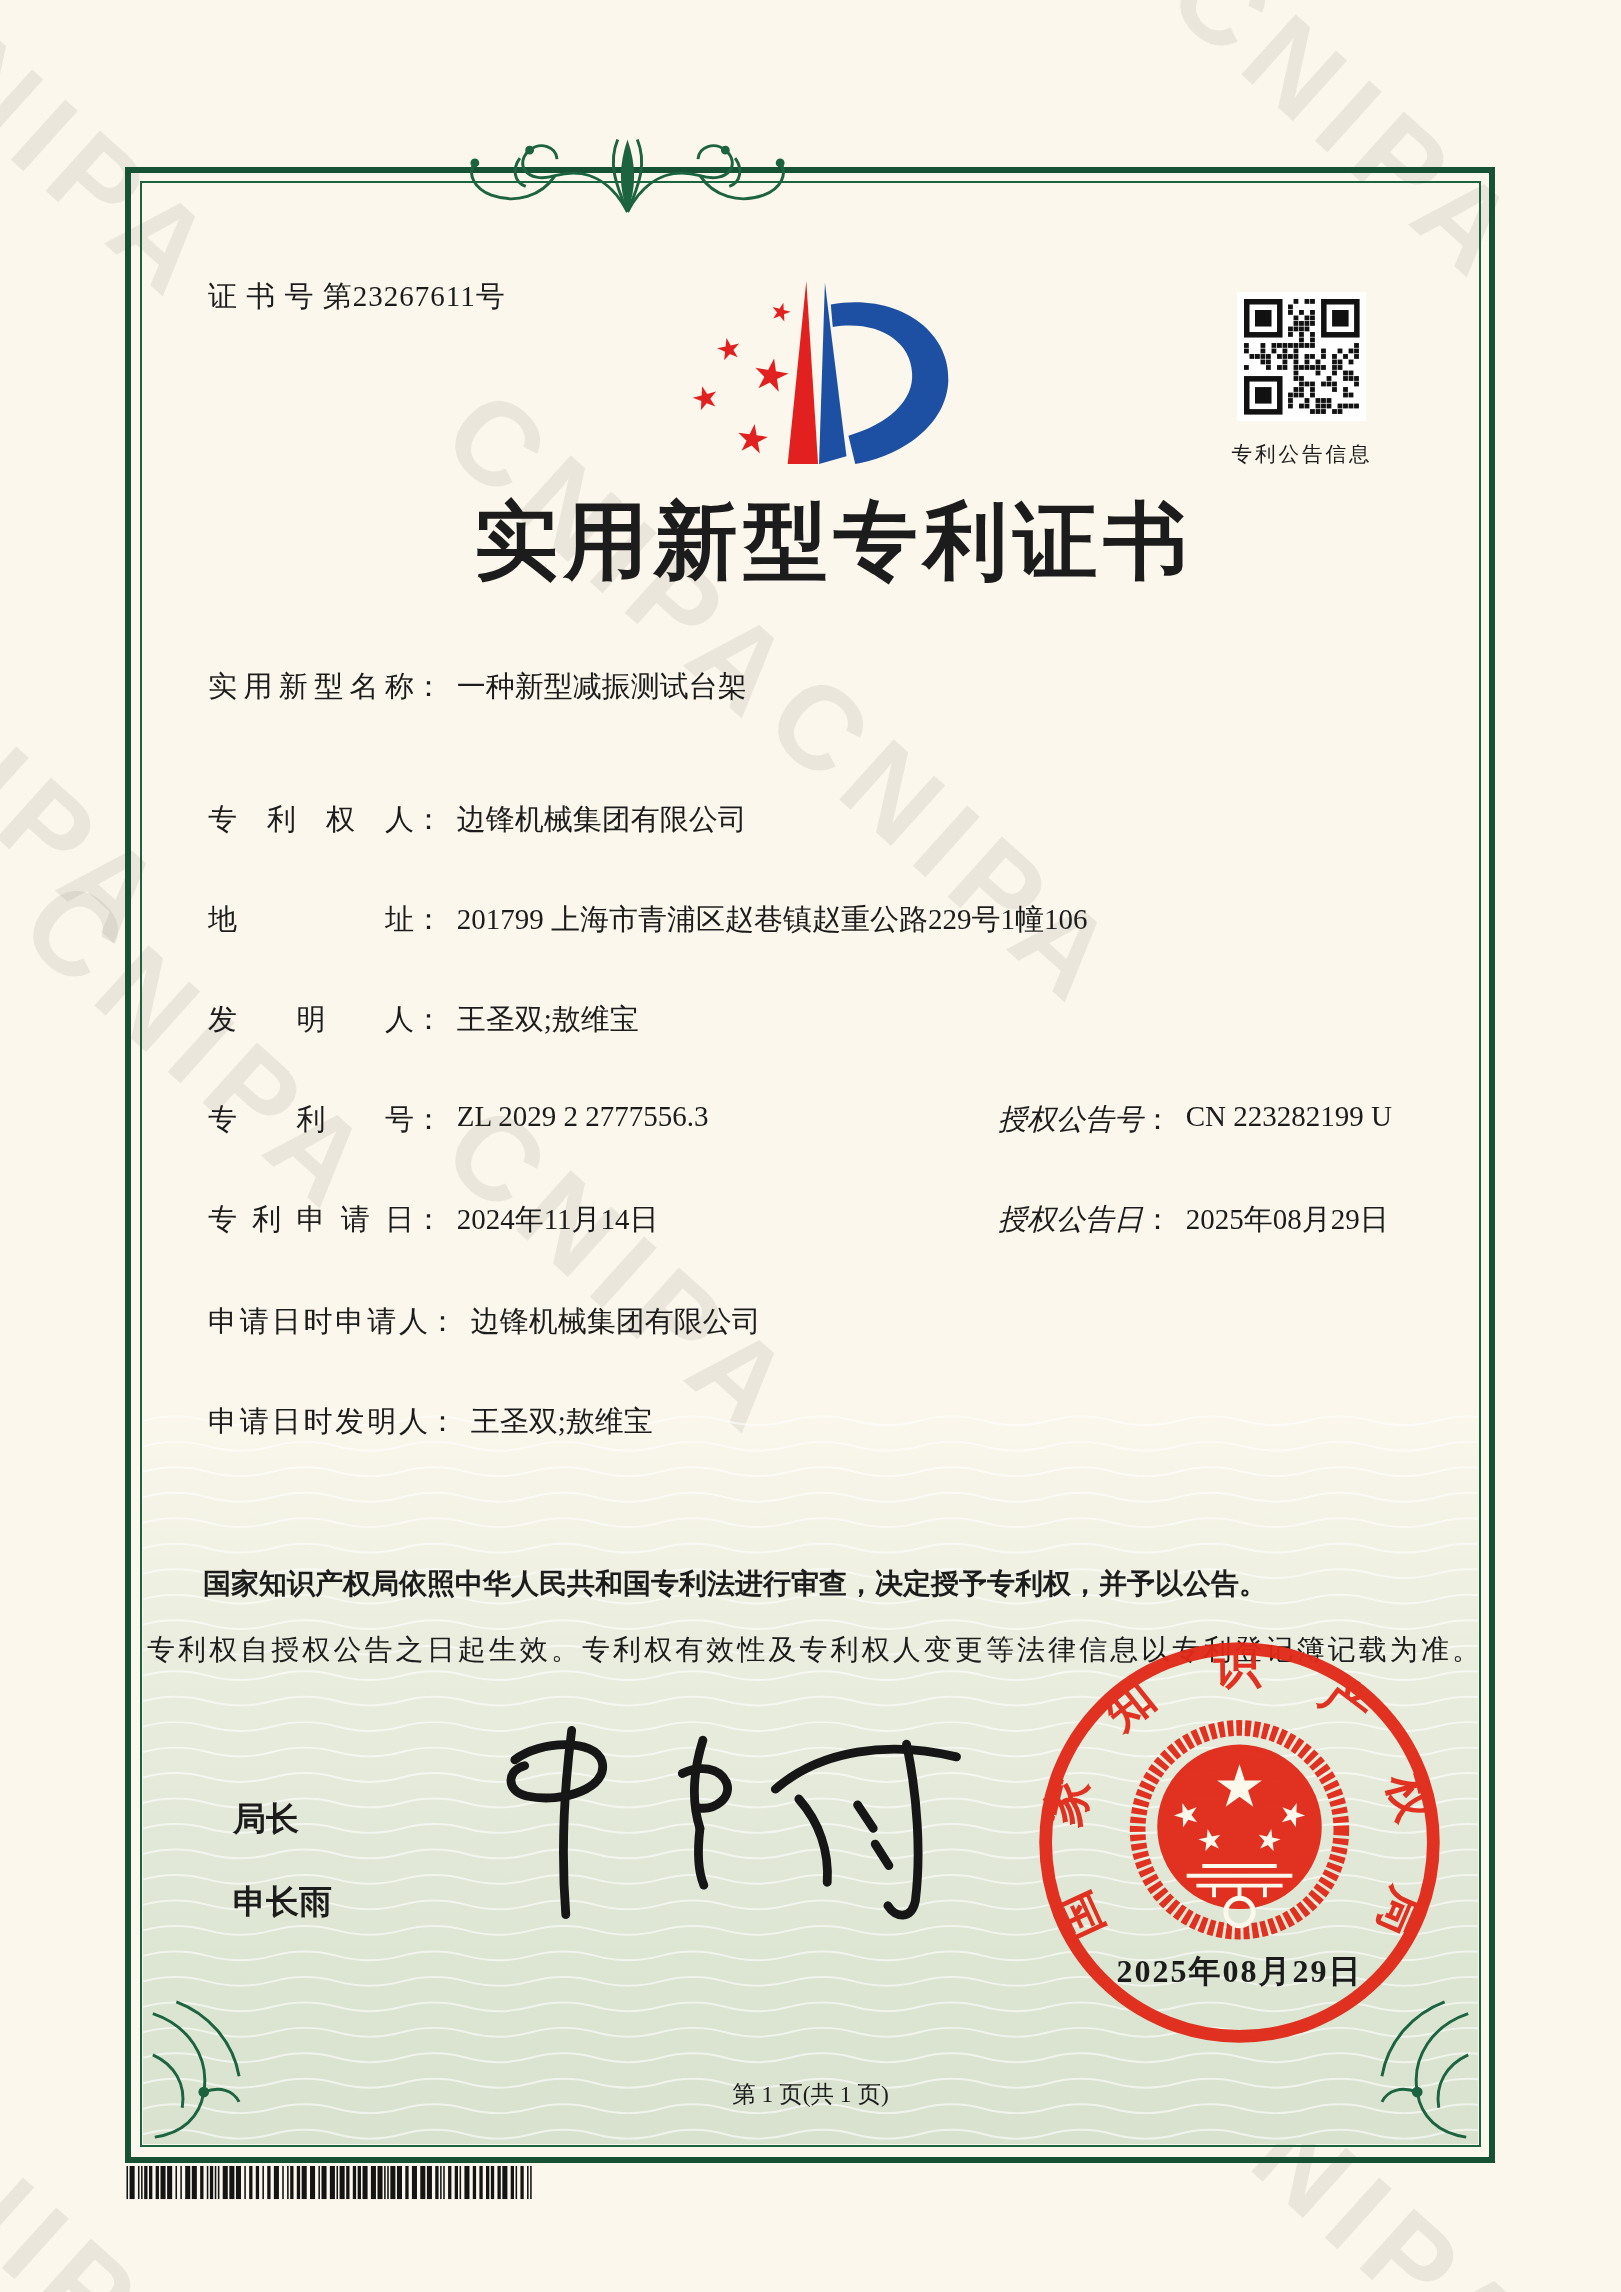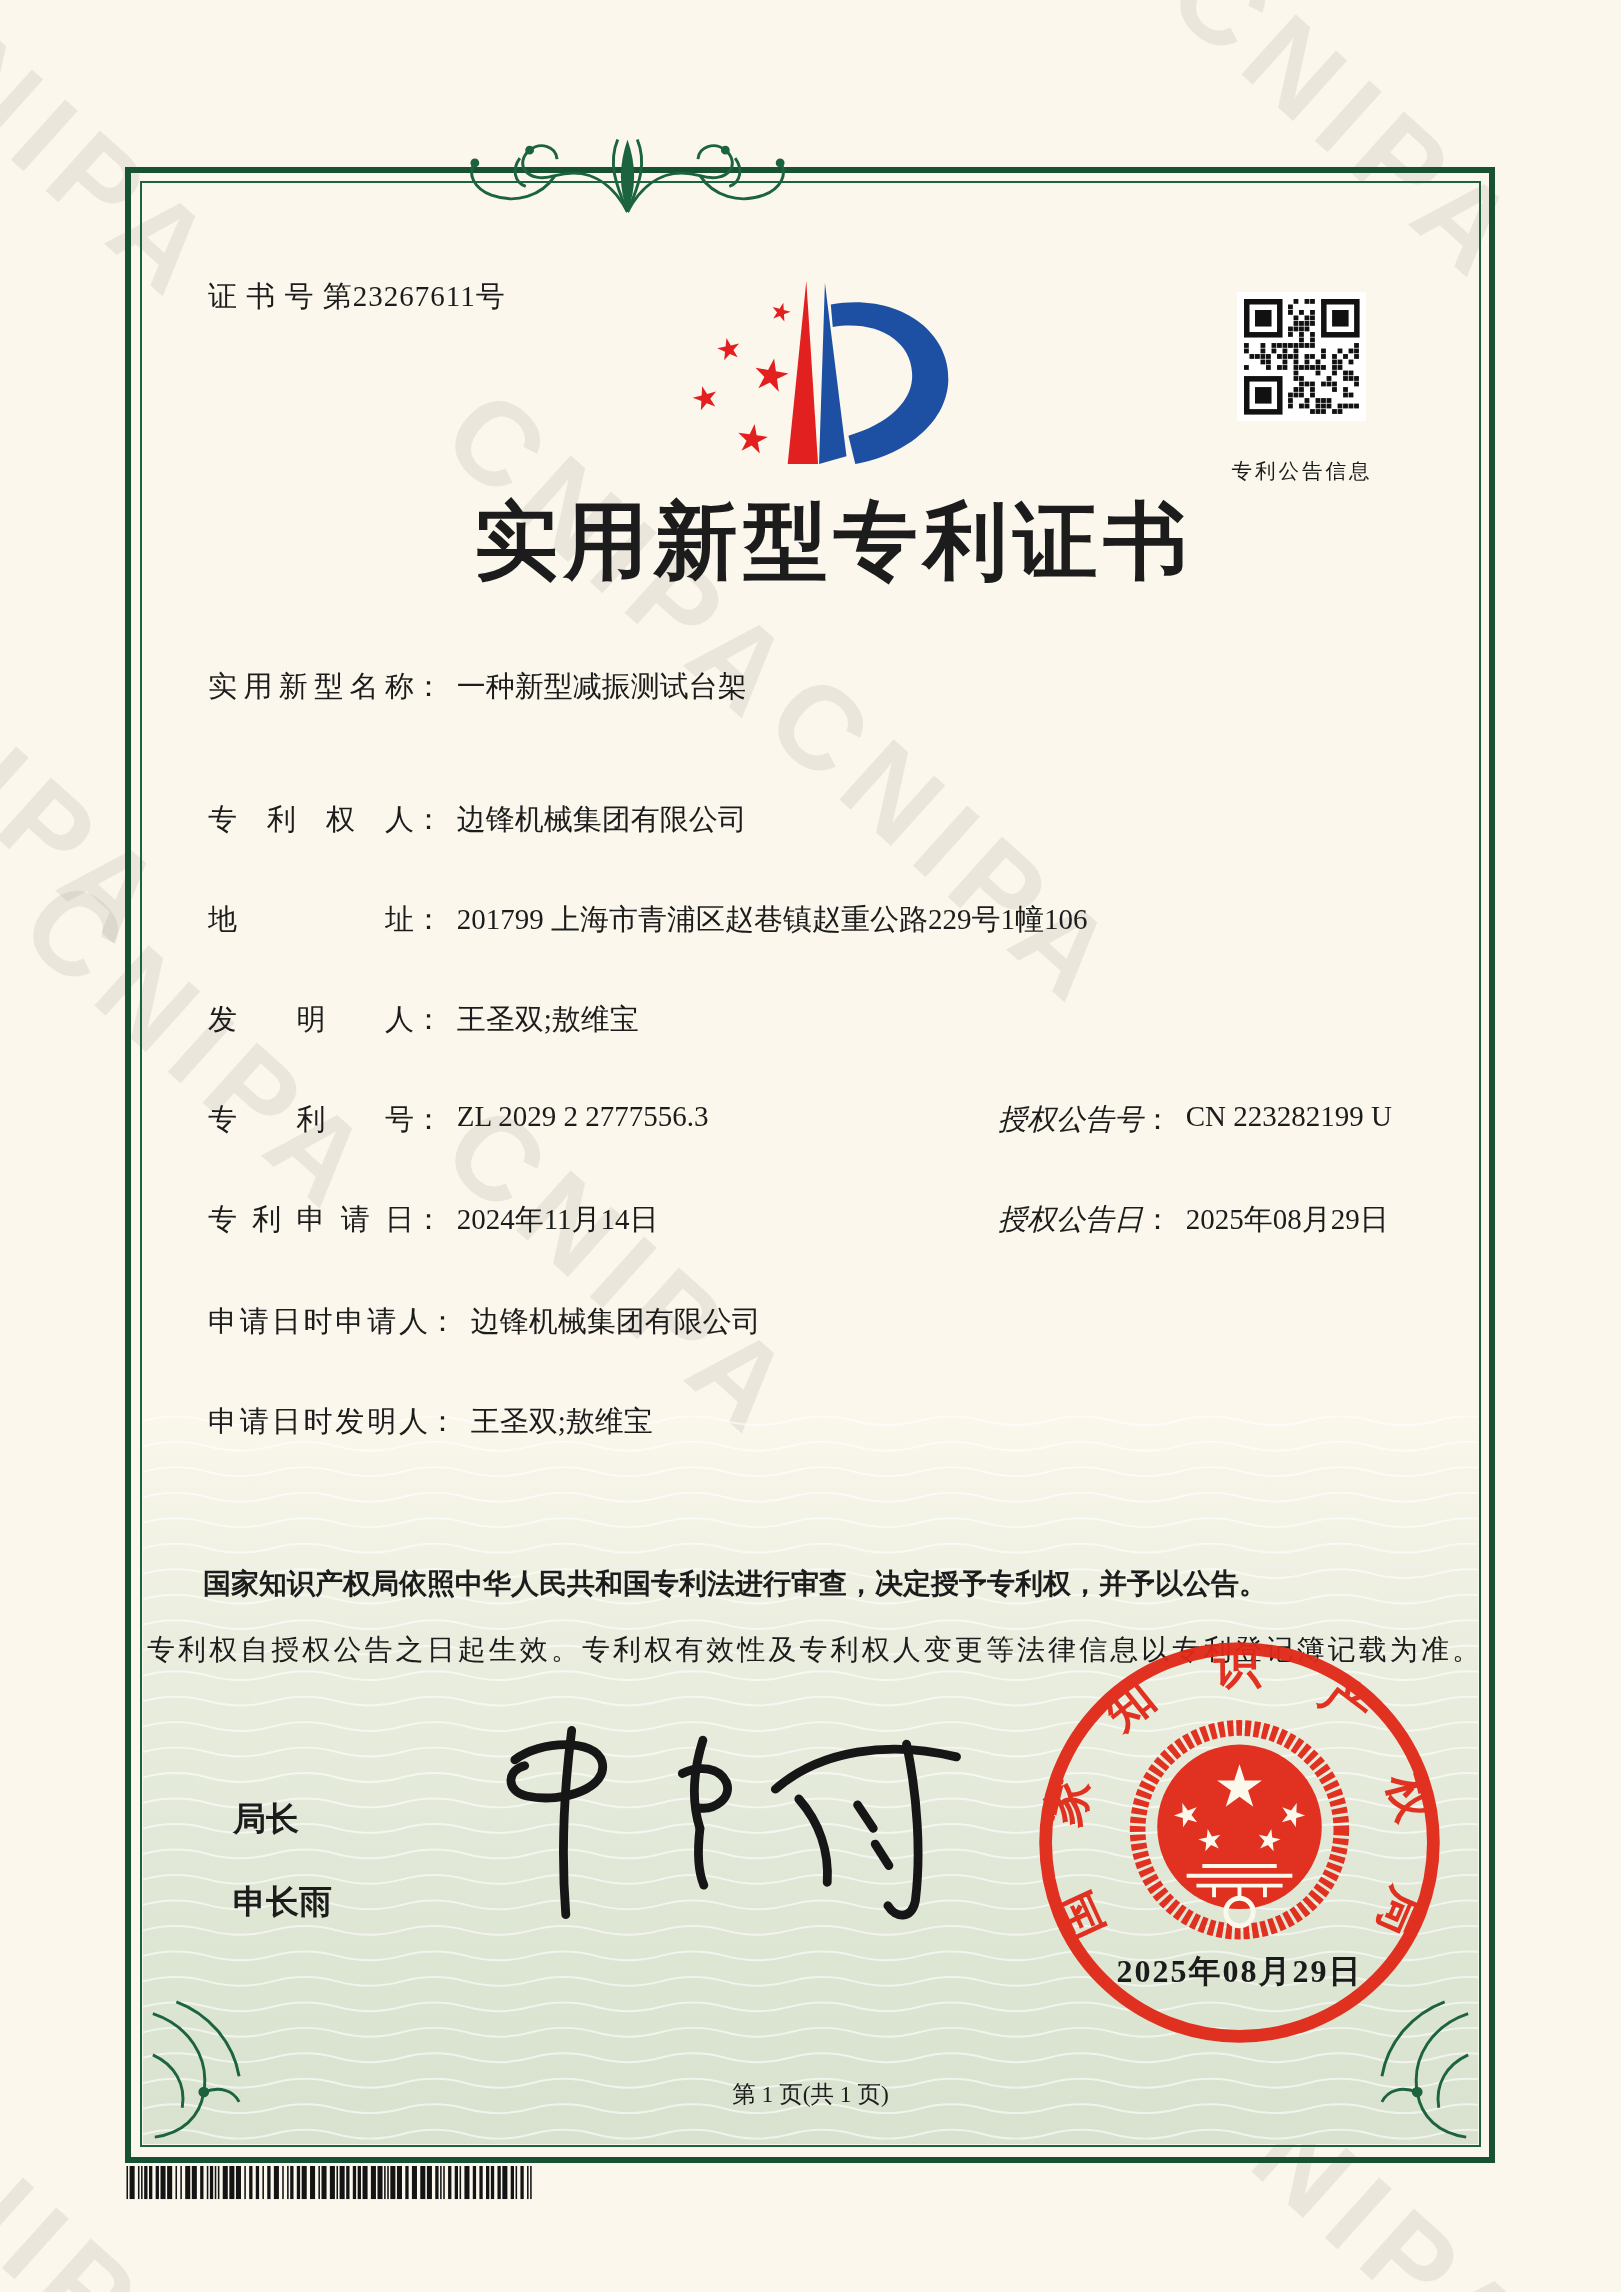--- a/index.html
+++ b/index.html
@@ -13,21 +13,21 @@
   
   .frame-outer{left:125px;top:167px;width:1370px;height:1996px;border:6.9px solid #175235;box-sizing:border-box;}
   .frame-inner{left:140px;top:181px;width:1341px;height:1966px;border:2px solid #1c6340;box-sizing:border-box;}
   
   #waveband{left:143px;top:1411px;width:1335px;height:733px;
             background:linear-gradient(180deg,rgba(222,231,213,0) 0%,rgba(222,231,213,.55) 30%,#dde5d3 75%,#d9e2cf 100%);}
   
   .certno{left:208px;top:277px;font-size:29px;letter-spacing:1px;}
   .title{left:0;top:485px;width:100%;text-align:center;font-size:84px;font-weight:bold;letter-spacing:5.9px;padding-left:23px;}
   .qrbox{left:1237px;top:292px;width:129px;height:129px;background:#fff;display:flex;align-items:center;justify-content:center;}
-  .qrcap{left:1204px;top:457px;width:196px;text-align:center;font-size:20.6px;letter-spacing:2.9px;}
+  .qrcap{left:1204px;top:440px;width:196px;text-align:center;font-size:20.6px;letter-spacing:2.9px;}
   
   .row{position:absolute;left:208px;width:1294px;height:41px;font-size:29px;white-space:nowrap;}
   .lab{display:inline-block;width:206px;text-align:justify;text-align-last:justify;vertical-align:top;}
   .lab7{width:220px;}
   .colon{display:inline-block;vertical-align:top;}
   .val{margin-left:13.7px;vertical-align:top;}
   .col2{position:absolute;left:790px;top:0;}
   .col2 .labr{display:inline-block;vertical-align:top;font-style:italic;}
   
   .para{left:147px;top:1551px;width:1333px;font-size:28px;line-height:2.35;}

